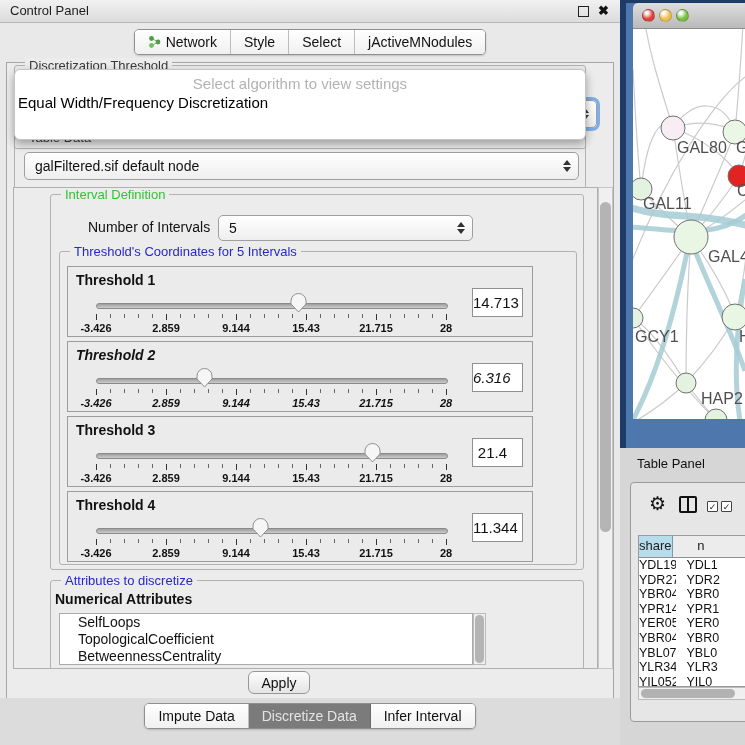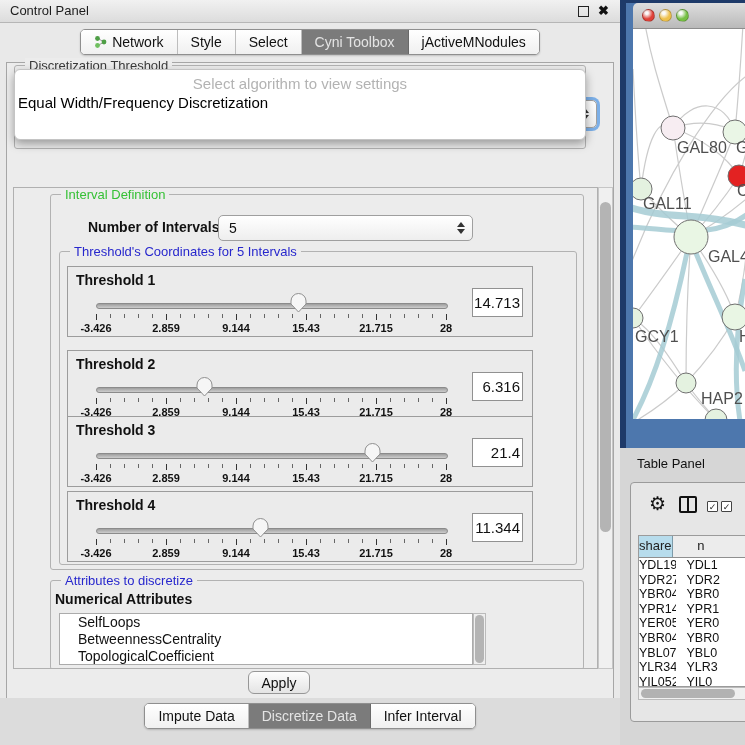--- a/index.html
+++ b/index.html
@@ -33,31 +33,31 @@
   .popup{position:absolute;background:#fff;border:1px solid #c4c4c4;border-radius:6px;
          box-shadow:0 4px 10px rgba(0,0,0,.35);z-index:40;}
   .popup .hint{text-align:center;color:#b3b3b3;font-size:15px;padding-top:5px;height:23px;box-sizing:border-box;}
   .dd-item{font-size:15px;line-height:20px;padding-left:3px;color:#000;}
   .dd-item.bold{font-weight:bold;}
   #scrollpane{position:absolute;left:6px;top:124px;width:585px;height:482px;border:1px solid #b0b0b0;
               background:#ececec;box-sizing:border-box;overflow:hidden;}
   .main-vsb{position:absolute;left:591px;top:124px;width:15px;height:482px;background:#f0f0f0;
             border:1px solid #c6c6c6;box-sizing:border-box;}
   .main-vsb-thumb{position:absolute;left:1px;top:14px;width:11px;height:330px;background:#b4b4b4;border-radius:6px;}
-  .noi-label{position:absolute;left:37px;top:24px;font-size:14px;font-weight:bold;color:#111;}
+  .noi-label{position:absolute;left:37px;top:24px;font-size:14px;font-weight:normal;color:#111;}
   .thresh-panel{position:absolute;left:7px;width:466px;height:71px;border:1px solid #9c9c9c;background:#ebebeb;box-sizing:border-box;}
   .th-label{position:absolute;left:8px;top:5px;font-weight:bold;font-size:14px;color:#111;}
   .th-track{position:absolute;left:28px;top:36px;width:350px;height:4px;background:linear-gradient(#9e9e9e,#cdcdcd);
             border:1px solid #8b8b8b;border-radius:3px;}
   .tick{position:absolute;top:47px;width:1px;height:4px;background:#666;}
   .tick.major{height:6px;background:#333;}
   .tick-label{position:absolute;top:55px;transform:translateX(-50%);font-size:11px;font-weight:bold;color:#111;white-space:nowrap;}
   .th-thumb{position:absolute;top:26px;width:17px;height:20px;}
   .th-value{position:absolute;left:404px;top:21px;width:51px;height:29px;background:#fff;border:1px solid #919191;
-            font-size:15px;color:#111;text-align:right;line-height:27px;padding-right:2px;box-sizing:border-box;}
+            font-size:15px;color:#111;text-align:right;line-height:27px;padding-right:15px;box-sizing:border-box;}
   .attr-subtitle{position:absolute;left:4px;top:10px;font-size:14px;font-weight:bold;color:#111;}
   .attr-listbox{position:absolute;left:8px;top:32px;width:414px;height:52px;background:#fff;border:1px solid #ababab;
                 box-sizing:border-box;overflow:hidden;}
   .attr-item{font-size:14px;line-height:17px;padding-left:18px;color:#111;white-space:nowrap;}
   .attr-vsb{position:absolute;left:422px;top:32px;width:13px;height:52px;background:#efefef;border:1px solid #bbb;box-sizing:border-box;}
   .attr-vsb-thumb{position:absolute;left:1px;top:1px;width:9px;height:48px;background:#b4b4b4;border-radius:5px;}
   #apply-btn{position:absolute;left:241px;top:608px;width:62px;height:23px;background:linear-gradient(#fdfdfd,#e4e4e4);
              border:1px solid #979797;border-radius:6px;font-size:14px;color:#111;font-family:"Liberation Sans",sans-serif;
              text-align:center;line-height:21px;}
   .panel-bottom{position:absolute;left:0;top:698px;width:620px;height:47px;background:#dcdcdc;}
@@ -115,23 +115,20 @@
               <circle cx="10" cy="7" r="2.4" fill="#4e9e45"></circle>
             </svg>
             <span>Network</span>
           </div>
           <div class="seg-tab">
             <span>Style</span>
           </div>
           <div class="seg-tab">
             <span>Select</span>
           </div>
-          <div class="seg-tab selected">
-            <span>Cyni Toolbox</span>
-          </div>
           <div class="seg-tab">
             <span>jActiveMNodules</span>
           </div>
         </div>
     </div>
 
     <div id="content">
 
       <div class="groupbox" id="algo-group" style="left:7px;top:2px;width:570px;height:82px;">
         <span class="grouptitle gt-dark">Discretization Threshold</span>
@@ -143,20 +140,30 @@
         </div>
       </div>
 
       <div class="popup" id="algo-popup" style="left:7px;top:6px;width:570px;height:69px;">
         <div class="hint">Select algorithm to view settings</div>
         <div id="dd-items">
             <div class="dd-item">Equal Width/Frequency Discretization</div>
           </div>
       </div>
 
+      <div class="groupbox" id="tabledata-group" style="left:7px;top:74px;width:570px;height:51px;">
+        <span class="grouptitle gt-dark">Table Data</span>
+        <div class="combo" style="left:9px;top:14px;width:555px;height:28px;">
+          <span>galFiltered.sif default node</span>
+          <span class="stepper">
+              <span class="arr-up"></span>
+              <span class="arr-dn"></span>
+            </span>
+        </div>
+      </div>
 
       <div id="scrollpane">
         <div class="groupbox" id="interval-group" style="left:36px;top:6px;width:532px;height:374px;">
           <span class="grouptitle gt-green">Interval Definition</span>
           <span class="noi-label">Number of Intervals</span>
           <div class="combo" style="left:167px;top:20px;width:255px;height:26px;">
             <span>5</span>
             <span class="stepper">
                 <span class="arr-up"></span>
                 <span class="arr-dn"></span>
@@ -197,21 +204,21 @@
                 <span class="tick-label" style="left: 98px;">2.859</span>
                 <span class="tick-label" style="left: 168px;">9.144</span>
                 <span class="tick-label" style="left: 238px;">15.43</span>
                 <span class="tick-label" style="left: 308px;">21.715</span>
                 <span class="tick-label" style="left: 378px;">28</span>
                 <div class="th-thumb" style="left: 221.519px;"><svg width="17" height="20" viewBox="0 0 17 20">
                     <path d="M1 8 a7.5 7.5 0 0 1 15 0 v3 L8.5 19 L1 11 Z" fill="#f6f6f6" stroke="#8f8f8f"></path>
                   </svg></div>
                 <div class="th-value">14.713</div>
               </div>
-              <div class="thresh-panel" style="top: 98px;">
+              <div class="thresh-panel" style="top: 89px; font-style: italic;">
                 <div class="th-label">Threshold 2</div>
                 <div class="th-track"></div>
                 <span class="tick major" style="left: 28px;"></span>
                 <span class="tick" style="left: 42px;"></span>
                 <span class="tick" style="left: 56px;"></span>
                 <span class="tick" style="left: 70px;"></span>
                 <span class="tick" style="left: 84px;"></span>
                 <span class="tick major" style="left: 98px;"></span>
                 <span class="tick" style="left: 112px;"></span>
                 <span class="tick" style="left: 126px;"></span>
@@ -325,22 +332,22 @@
                 <div class="th-value">11.344</div>
               </div>
             </div>
         </div>
 
         <div class="groupbox" id="attr-group" style="left:36px;top:392px;width:532px;height:88px;">
           <span class="grouptitle gt-blue">Attributes to discretize</span>
           <div class="attr-subtitle">Numerical Attributes</div>
           <div class="attr-listbox" id="attr-list">
               <div class="attr-item">SelfLoops</div>
+              <div class="attr-item">TopologicalCoefficient</div>
               <div class="attr-item">BetweennessCentrality</div>
-              <div class="attr-item">TopologicalCoefficient</div>
             </div>
           <div class="attr-vsb">
               <div class="attr-vsb-thumb"></div>
             </div>
         </div>
       </div>
 
       <div class="main-vsb">
           <div class="main-vsb-thumb"></div>
         </div>

